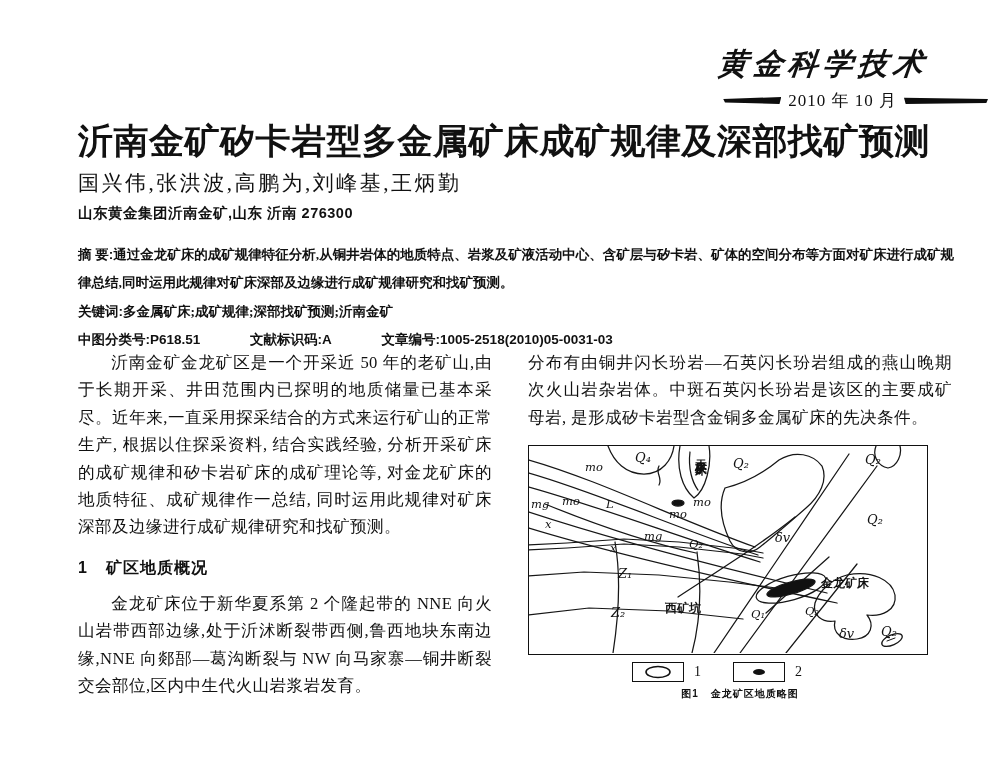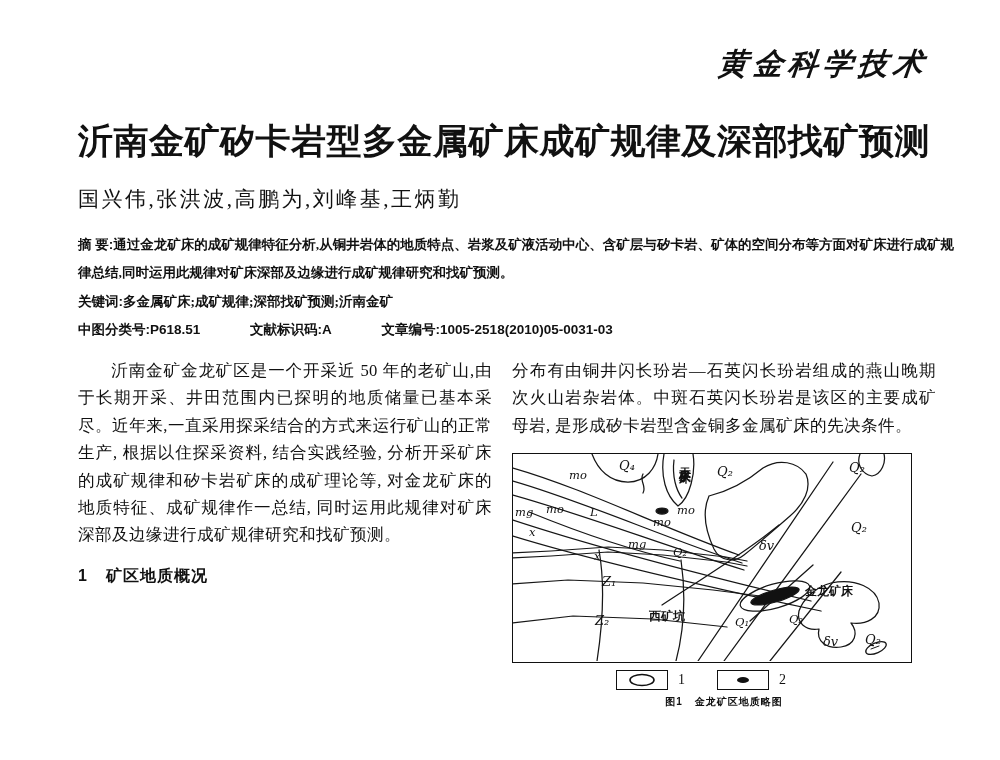--- a/index.html
+++ b/index.html
@@ -18,30 +18,30 @@
   .rule{height:7px;background:#0d0d0d;}
   .rule-left{width:58px;clip-path:polygon(0 28%,100% 0,97% 100%,3% 78%);}
   .rule-right{width:84px;clip-path:polygon(0 10%,100% 30%,98% 85%,2% 100%);}
   .issue-date{font-size:17px;letter-spacing:1px;white-space:nowrap;font-family:"Liberation Serif",serif;}
   
   .content{padding:118px 46px 0 78px;}
   .article-title{
     margin:0;font-family:"Liberation Sans","DejaVu Sans",sans-serif;
     font-size:35px;font-weight:bold;letter-spacing:0.5px;white-space:nowrap;
   }
-  .authors{margin-top:20px;font-size:21px;letter-spacing:2.5px;font-family:"Liberation Serif",serif;}
+  .authors{margin-top:4px;font-size:21px;letter-spacing:2.5px;font-family:"Liberation Serif",serif;}
   .affiliation{margin-top:7px;font-size:14.5px;font-weight:bold;font-family:"Liberation Sans",sans-serif;letter-spacing:0.5px;}
   
   .abstract{margin-top:18px;font-size:13.5px;line-height:28px;text-align:justify;font-weight:bold;}
   .meta-label{font-family:"Liberation Sans",sans-serif;font-weight:bold;}
   .kw-line{margin-top:2px;font-size:13.5px;line-height:26px;font-weight:bold;}
   .clc-line{margin-top:6px;font-size:13.5px;font-family:"Liberation Sans",sans-serif;font-weight:bold;}
   .clc-line .seg{margin-right:46px;}
   
-  .columns{display:flex;gap:20px;margin-top:18px;}
+  .columns{display:flex;gap:36px;}
   .col-left{width:414px;}
   .col-right{width:424px;}
   .para{
     margin:0;font-size:16.6px;line-height:27.4px;text-align:justify;
     text-indent:2em;letter-spacing:0.4px;
   }
   .para.no-indent{text-indent:0;}
   .section-heading{
     margin:17px 0 11px 0;font-family:"Liberation Sans","DejaVu Sans",sans-serif;
     font-size:16px;font-weight:bold;letter-spacing:1px;
@@ -70,45 +70,52 @@
   }
   .fig-caption .fig-no{margin-right:12px;}
 </style>
 </head>
 <body>
 
 <div class="page">
 
   <div class="masthead">
     <div class="journal-name">黄金科学技术</div>
+    <div class="date-row">
+      <div class="rule rule-left"></div>
+      <div class="issue-date">2010 年 10 月</div>
+      <div class="rule rule-right"></div>
+    </div>
   </div>
 
   <div class="content">
 
     <h1 class="article-title">沂南金矿矽卡岩型多金属矿床成矿规律及深部找矿预测</h1>
 
     <div class="authors">国兴伟,张洪波,高鹏为,刘峰基,王炳勤</div>
+    <div class="affiliation">山东黄金集团沂南金矿,山东  沂南   276300</div>
 
     <div class="abstract"><span class="meta-label">摘  要:</span><span>通过金龙矿床的成矿规律特征分析,从铜井岩体的地质特点、岩浆及矿液活动中心、含矿层与矽卡岩、矿体的空间分布等方面对矿床进行成矿规律总结,同时运用此规律对矿床深部及边缘进行成矿规律研究和找矿预测。</span></div>
 
     <div class="kw-line"><span class="meta-label">关键词:</span><span>多金属矿床;成矿规律;深部找矿预测;沂南金矿</span></div>
 
     <div class="clc-line">
       <span class="seg">中图分类号:P618.51</span>
       <span class="seg">文献标识码:A</span>
       <span class="seg">文章编号:1005-2518(2010)05-0031-03</span>
     </div>
 
     <div class="columns">
 
       <div class="col-left">
         <p class="para">沂南金矿金龙矿区是一个开采近 50 年的老矿山,由于长期开采、井田范围内已探明的地质储量已基本采尽。近年来,一直采用探采结合的方式来运行矿山的正常生产, 根据以住探采资料, 结合实践经验, 分析开采矿床的成矿规律和矽卡岩矿床的成矿理论等, 对金龙矿床的地质特征、成矿规律作一总结, 同时运用此规律对矿床深部及边缘进行成矿规律研究和找矿预测。</p>
         <div class="section-heading">
           <span class="no">1</span><span>矿区地质概况</span>
         </div>
+        <p class="para">金龙矿床位于新华夏系第 2 个隆起带的 NNE 向火山岩带西部边缘,处于沂沭断裂带西侧,鲁西地块东南边缘,NNE 向郯郚—葛沟断裂与 NW 向马家寨—铜井断裂交会部位,区内中生代火山岩浆岩发育。</p>
       </div>
 
       <div class="col-right">
         <p class="para no-indent">分布有由铜井闪长玢岩—石英闪长玢岩组成的燕山晚期次火山岩杂岩体。中斑石英闪长玢岩是该区的主要成矿母岩, 是形成矽卡岩型含金铜多金属矿床的先决条件。</p>
 
         <div class="figure">
           <div class="map-box">
             <svg width="385" height="207" viewBox="0 0 385 207">
               <g fill="none" stroke="#161616" stroke-width="1.25" stroke-linecap="round" stroke-linejoin="round">
 

